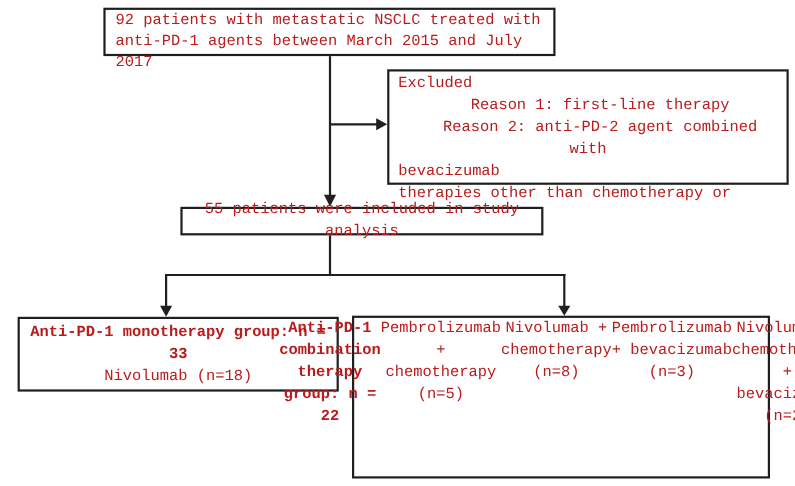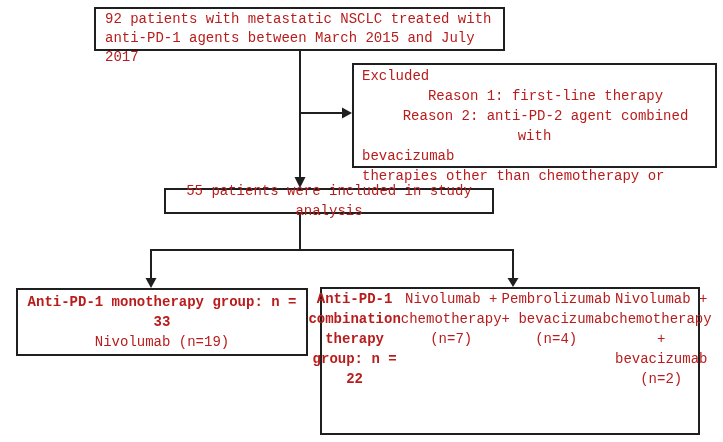--- a/index.html
+++ b/index.html
@@ -129,23 +129,24 @@
     <div class="line">bevacizumab</div>
     <div class="line">therapies other than chemotherapy or</div>
   </div>
 
   <div class="box box-included">
     <span>55 patients were included in study analysis</span>
   </div>
 
   <div class="box box-mono">
     <div class="line bold">Anti-PD-1 monotherapy group: n = 33</div>
-    <div class="line">Nivolumab (n=19)</div>
+    <div class="line">Nivolumab (n=18)</div>
   </div>
 
   <div class="box box-combo">
     <div class="line bold">Anti-PD-1 combination therapy group: n = 22</div>
-    <div class="line">Nivolumab + chemotherapy (n=7)</div>
-    <div class="line">Pembrolizumab + bevacizumab (n=4)</div>
+    <div class="line">Pembrolizumab + chemotherapy (n=5)</div>
+    <div class="line">Nivolumab + chemotherapy (n=8)</div>
+    <div class="line">Pembrolizumab + bevacizumab (n=3)</div>
     <div class="line">Nivolumab + chemotherapy + bevacizumab (n=2)</div>
   </div>
 
 </div>
 
 </body></html>

